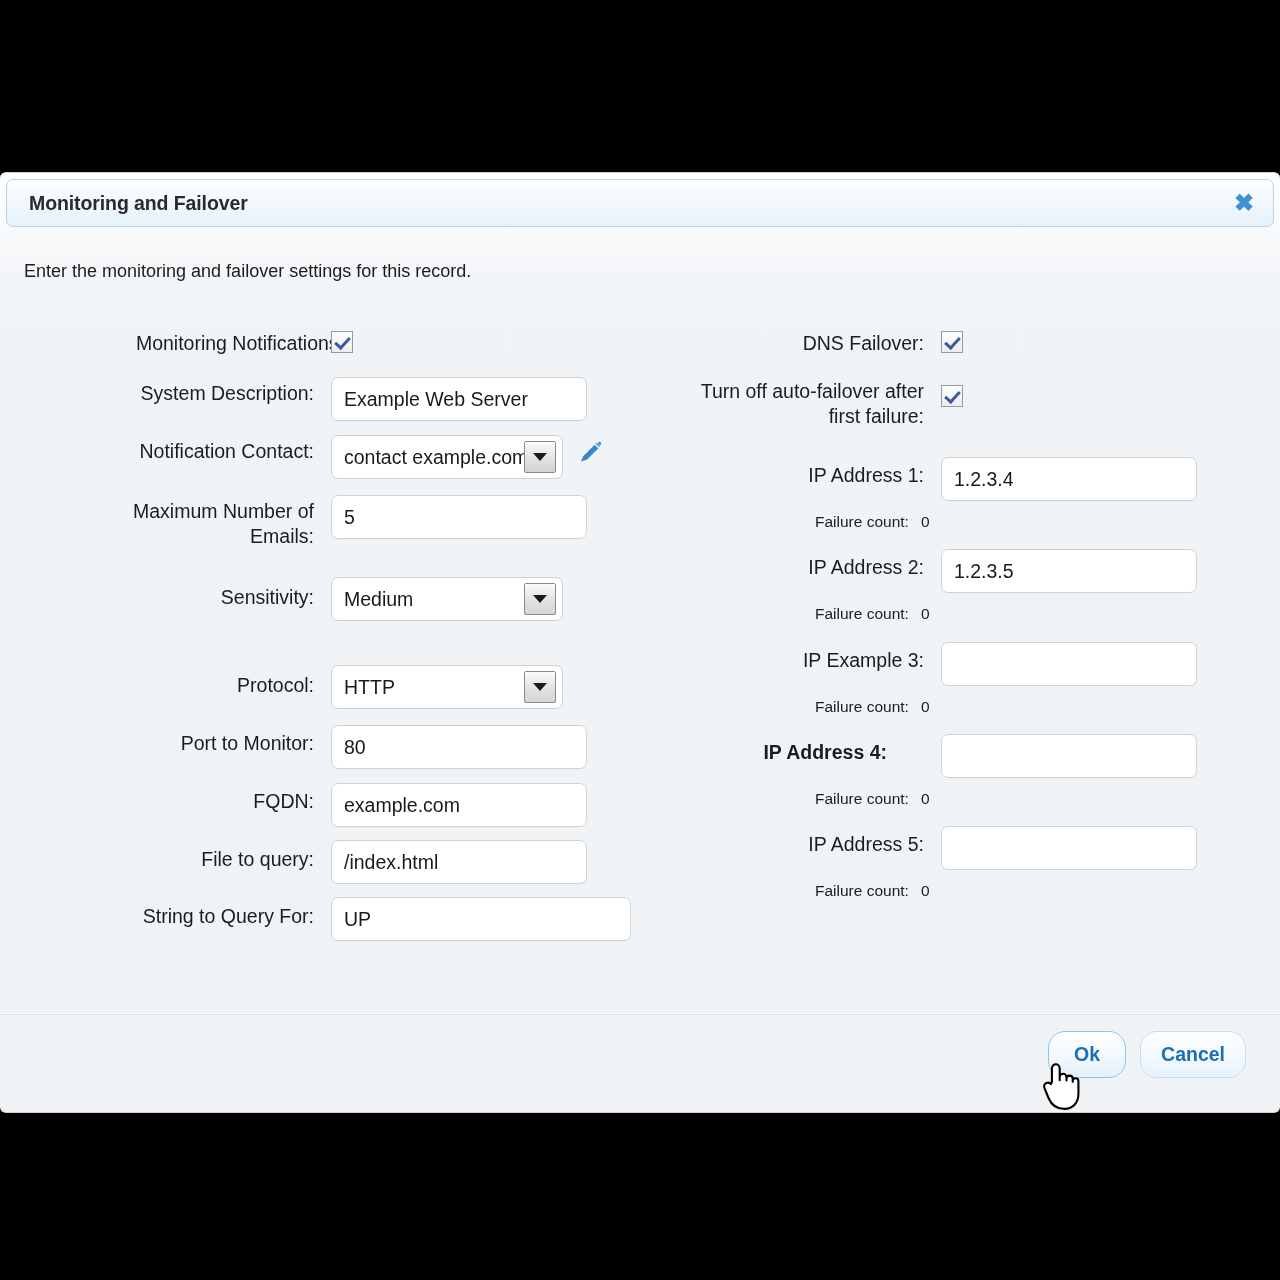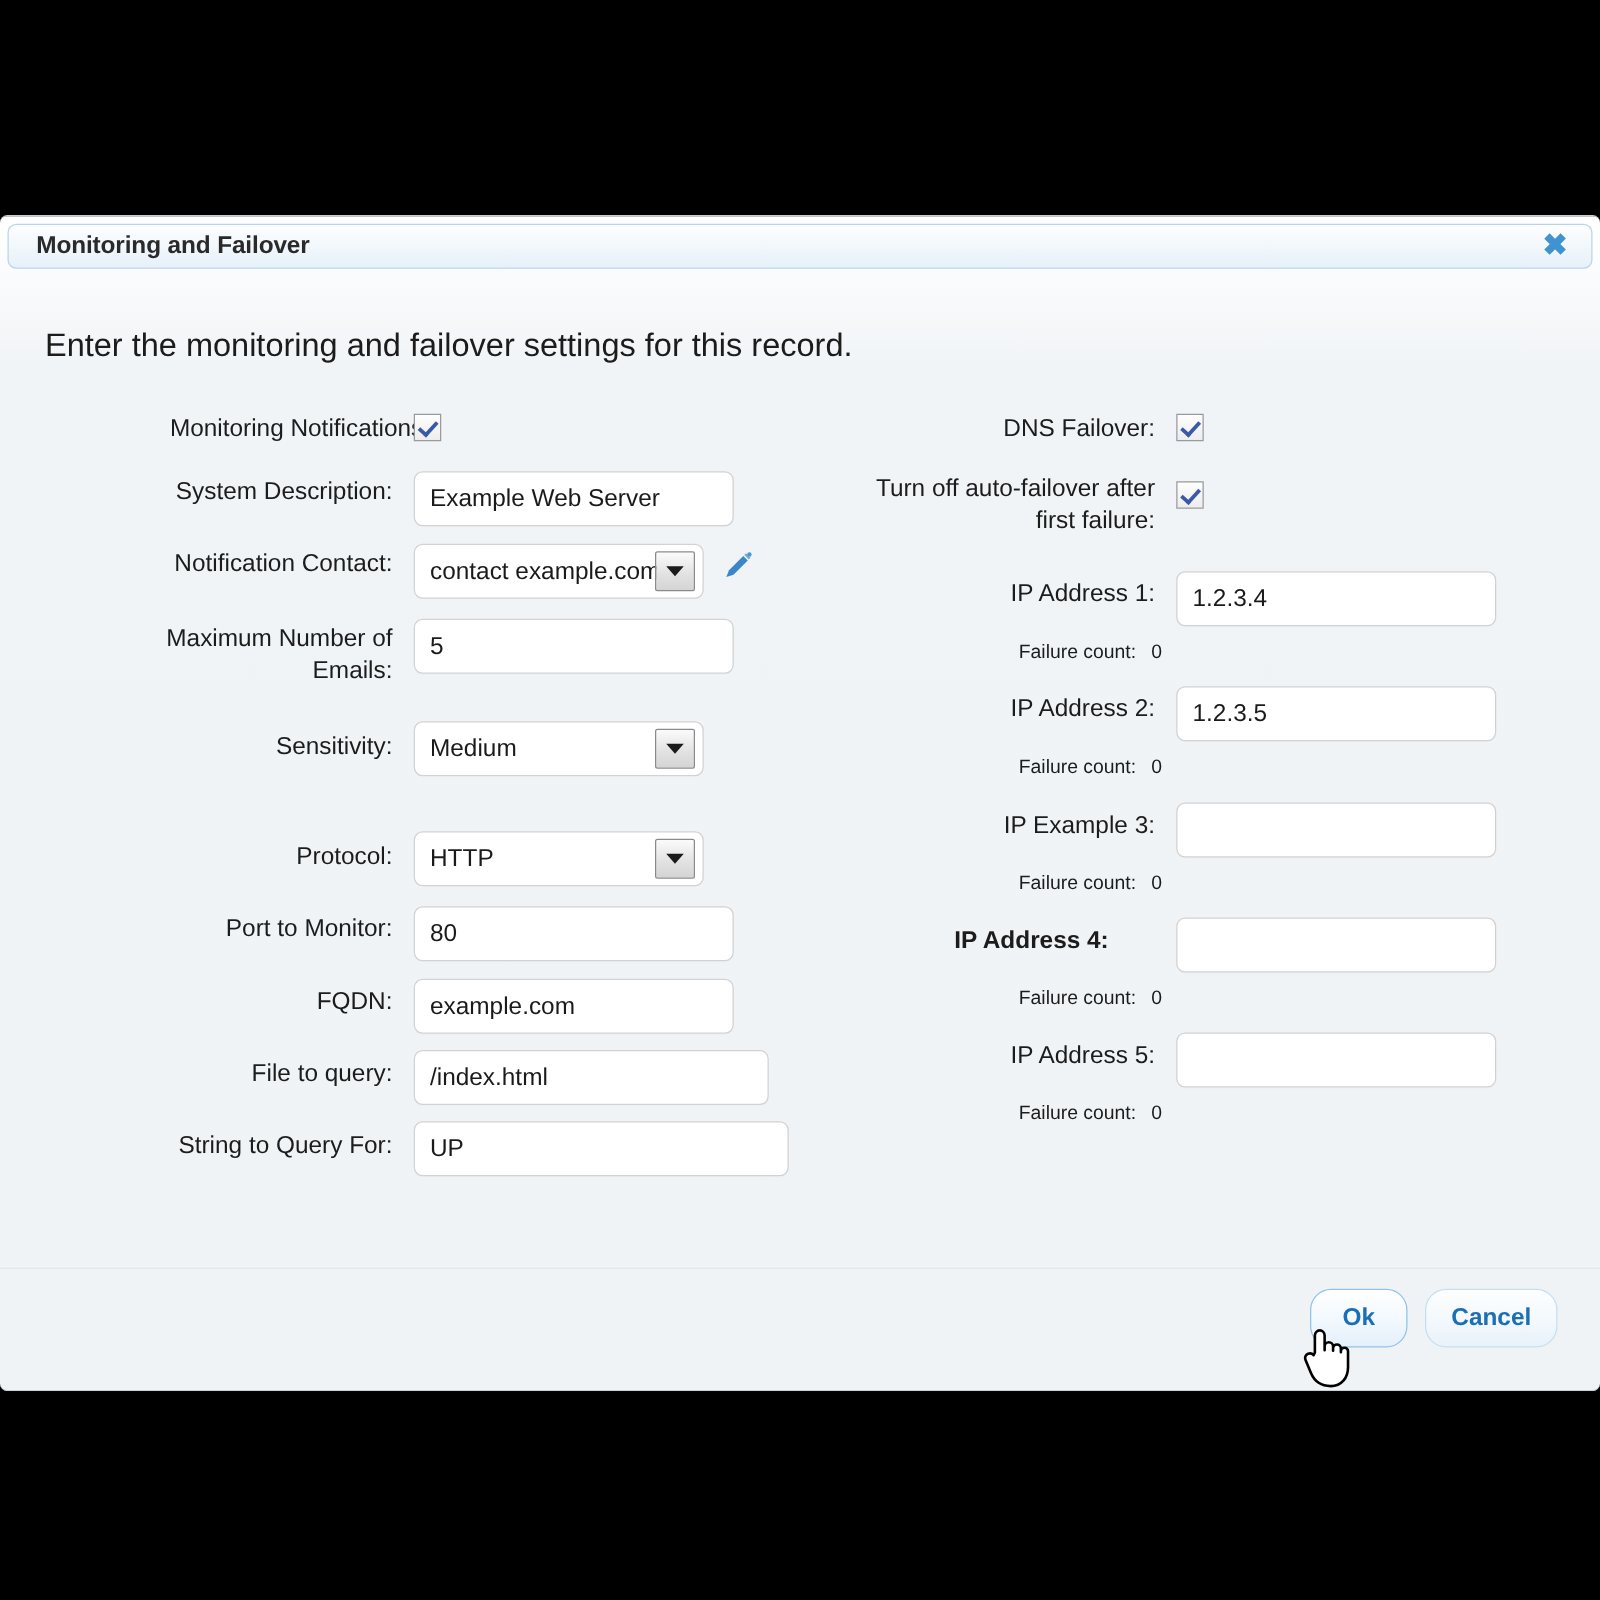--- a/index.html
+++ b/index.html
@@ -27,21 +27,21 @@
     border-right: none;
     border-radius: 6px;
     box-sizing: border-box;
     overflow: hidden;
   }
 
   
   .titlebar {
     position: relative;
     margin: 6px 6px 0 6px;
-    height: 36px;
+    height: 48px;
     border: 1px solid #b7d4e8;
     border-radius: 7px;
     background: linear-gradient(to bottom, #fdfeff 0%, #f3f8fc 45%, #e6f1f9 100%);
     box-sizing: border-box;
   }
   .titlebar-text {
     position: absolute;
     left: 22px;
     top: 50%;
     transform: translateY(-50%);
@@ -63,23 +63,23 @@
     color: #3f93d0;
     font-size: 24px;
     font-weight: bold;
     cursor: pointer;
     user-select: none;
   }
 
   
   .intro {
     position: absolute;
-    left: 36px;
+    left: 24px;
     top: 88px;
-    font-size: 26px;
+    font-size: 18px;
     color: #1c1c1c;
     white-space: nowrap;
   }
 
   
   .form-area {
     position: absolute;
     left: 0;
     top: 130px;
     width: 1280px;
@@ -313,21 +313,21 @@
     <input class="txt" style="position: absolute; left: 331px; top: 422px; width: 256px;" value="80">
 
     <div class="row" style="left:74px; top:486px; width:240px; justify-content:flex-end;">
       <div class="lbl">FQDN:</div>
     </div>
     <input class="txt" style="position: absolute; left: 331px; top: 480px; width: 256px;" value="example.com">
 
     <div class="row" style="left:74px; top:544px; width:240px; justify-content:flex-end;">
       <div class="lbl">File to query:</div>
     </div>
-    <input class="txt" style="position: absolute; left: 331px; top: 537px; width: 284px;" value="/index.html">
+    <input class="txt" style="position: absolute; left: 331px; top: 537px; width: 256px;" value="/index.html">
 
     <div class="row" style="left:74px; top:601px; width:240px; justify-content:flex-end;">
       <div class="lbl">String to Query For:</div>
     </div>
     <input class="txt" style="position: absolute; left: 331px; top: 594px; width: 300px;" value="UP">
 
     <div class="row" style="left:684px; top:28px; width:240px; justify-content:flex-end;">
       <div class="lbl">DNS Failover:</div>
     </div>
     <div class="row" style="left:941px; top:28px;">

